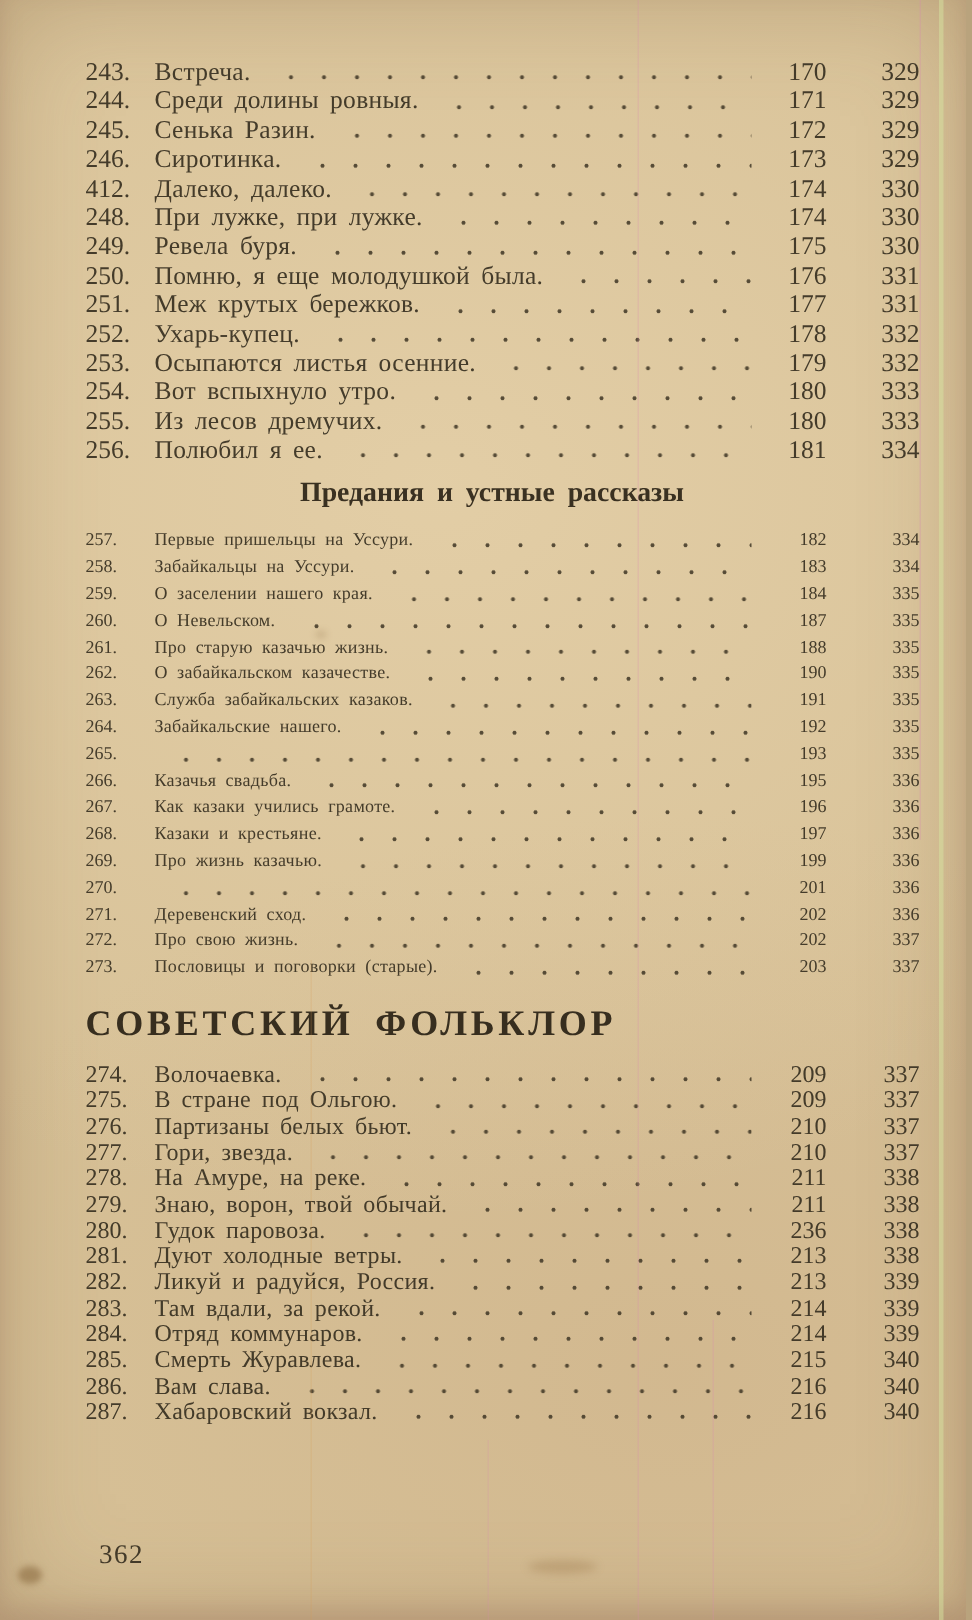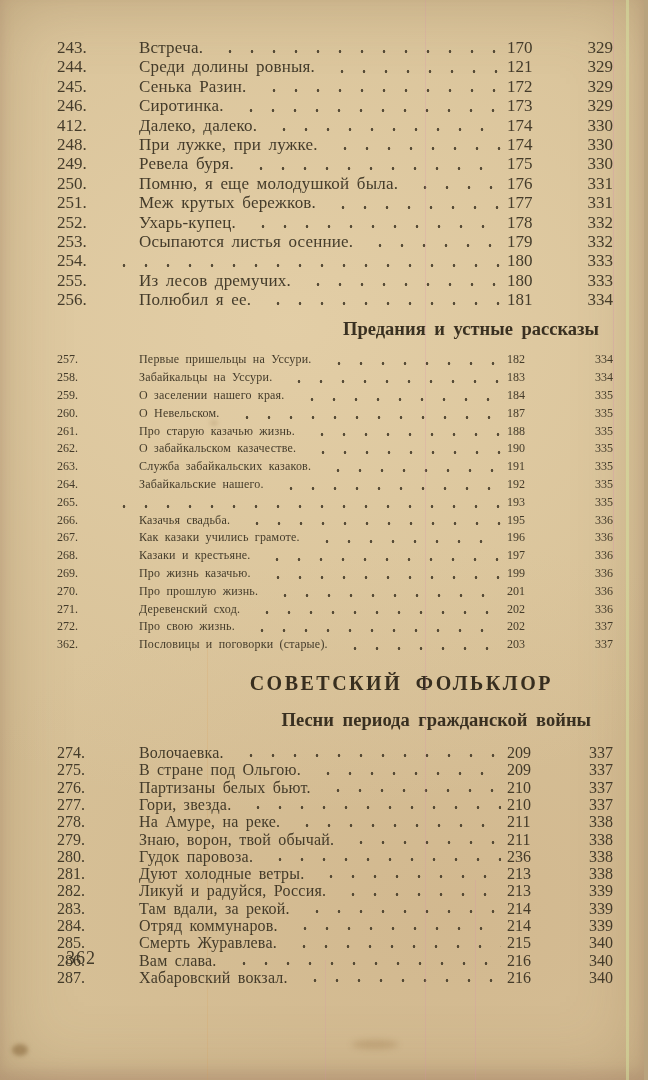--- a/index.html
+++ b/index.html
@@ -16,41 +16,41 @@
       #d7c197;
     box-shadow: inset 0 0 70px rgba(118,88,52,.30), inset 0 -8px 14px rgba(150,105,95,.25);
     color:rgba(56,48,33,.93);
   }
   .toc { position:absolute; left:57px; top:38px; width:556px; }
   .row { display:flex; align-items:baseline; font-size:17px; white-space:nowrap; }
   .sec-a .row { height:19.4px; line-height:19.4px; }
   .sec-b .row { height:17.8px; line-height:17.8px; font-size:12px; }
   .sec-c .row { height:17.3px; line-height:17.3px; font-size:16px; }
   .num { width:40px; flex:0 0 auto; text-align:left; }
-  .title { padding-left:6px; word-spacing:3px; letter-spacing:.2px;margin-left:36px; }
+  .title { padding-left:6px; word-spacing:3px; letter-spacing:.2px; }
   .leader {
     flex:1 1 auto; align-self:flex-end; height:5px; margin:0 6px 3px 12px;
     background-image:radial-gradient(circle, rgba(62,53,36,.85) 1.1px, rgba(0,0,0,0) 1.6px);
     background-size:22px 5px; background-repeat:repeat-x; background-position:4px 0;
   }
-  .p1 { width:44px; flex:0 0 auto; text-align:left; }
+  .p1 { width:44px; flex:0 0 auto; text-align:right; }
   .p2 { width:62px; flex:0 0 auto; text-align:right; }
   .h-sub {
-    font-weight:bold; text-align:right; font-size:18.5px; line-height:24px;
+    font-weight:bold; text-align:center; font-size:18.5px; line-height:24px;
     color:rgba(48,40,26,.95); word-spacing:4px;
   }
   .h-sub-b { margin:8px 0 10px; padding-right:14px; }
   .h-sub-c { margin:12px 0 0; padding-right:22px; }
   .h-main {
-    font-weight:bold; text-align:right; font-size:20px; line-height:26px;
+    font-weight:bold; text-align:left; font-size:24px; line-height:26px;
     letter-spacing:2.5px; word-spacing:6px; margin:16px 0 0; padding-right:60px;
     color:rgba(46,38,24,.95);
   }
   .sec-c .rows { margin-top:12px; }
-  .folio { position:absolute; left:66px; top:948px; font-size:18px; letter-spacing:1px; }
+  .folio { position:absolute; left:66px; top:1026px; font-size:18px; letter-spacing:1px; }
   
   .vline { position:absolute; width:1px; pointer-events:none; }
   .vl-pink1 { left:425px; top:0; height:1080px; background:#d98ab0; opacity:.22; }
   .vl-pink2 { left:613px; top:0; height:560px; background:#d98ab0; opacity:.28; }
   .vl-pink3 { left:475px; top:880px; height:200px; background:#d98ab0; opacity:.22; }
   .vl-pink4 { left:325px; top:960px; height:120px; background:#d98ab0; opacity:.18; }
   .vl-orange { left:207px; top:640px; height:440px; background:#d89a55; opacity:.18; }
   .vl-green { left:626px; top:0; height:1080px; width:3px; background:#d6e4a0; opacity:.5; }
   .stain { position:absolute; pointer-events:none; border-radius:50%; filter:blur(2px); }
   .stain-1 { left:12px; top:1044px; width:16px; height:12px; background:rgba(120,85,40,.45); }
@@ -68,21 +68,21 @@
             <span class="num">243.</span>
             <span class="title">Встреча.</span>
             <span class="leader"></span>
             <span class="p1">170</span>
             <span class="p2">329</span>
           </div>
           <div class="row">
             <span class="num">244.</span>
             <span class="title">Среди долины ровныя.</span>
             <span class="leader"></span>
-            <span class="p1">121</span>
+            <span class="p1">171</span>
             <span class="p2">329</span>
           </div>
           <div class="row">
             <span class="num">245.</span>
             <span class="title">Сенька Разин.</span>
             <span class="leader"></span>
             <span class="p1">172</span>
             <span class="p2">329</span>
           </div>
           <div class="row">
@@ -136,20 +136,21 @@
           </div>
           <div class="row">
             <span class="num">253.</span>
             <span class="title">Осыпаются листья осенние.</span>
             <span class="leader"></span>
             <span class="p1">179</span>
             <span class="p2">332</span>
           </div>
           <div class="row">
             <span class="num">254.</span>
+            <span class="title">Вот вспыхнуло утро.</span>
             <span class="leader"></span>
             <span class="p1">180</span>
             <span class="p2">333</span>
           </div>
           <div class="row">
             <span class="num">255.</span>
             <span class="title">Из лесов дремучих.</span>
             <span class="leader"></span>
             <span class="p1">180</span>
             <span class="p2">333</span>
@@ -251,51 +252,49 @@
           </div>
           <div class="row">
             <span class="num">269.</span>
             <span class="title">Про жизнь казачью.</span>
             <span class="leader"></span>
             <span class="p1">199</span>
             <span class="p2">336</span>
           </div>
           <div class="row">
             <span class="num">270.</span>
-            <span class="title">Про прошлую жизнь.</span>
             <span class="leader"></span>
             <span class="p1">201</span>
             <span class="p2">336</span>
           </div>
           <div class="row">
             <span class="num">271.</span>
             <span class="title">Деревенский сход.</span>
             <span class="leader"></span>
             <span class="p1">202</span>
             <span class="p2">336</span>
           </div>
           <div class="row">
             <span class="num">272.</span>
             <span class="title">Про свою жизнь.</span>
             <span class="leader"></span>
             <span class="p1">202</span>
             <span class="p2">337</span>
           </div>
           <div class="row">
-            <span class="num">362.</span>
+            <span class="num">273.</span>
             <span class="title">Пословицы и поговорки (старые).</span>
             <span class="leader"></span>
             <span class="p1">203</span>
             <span class="p2">337</span>
           </div>
         </div>
       </div>
       <div class="sec sec-c">
         <div class="h-main">СОВЕТСКИЙ ФОЛЬКЛОР</div>
-        <div class="h-sub h-sub-c">Песни периода гражданской войны</div>
         <div class="rows">
           <div class="row">
             <span class="num">274.</span>
             <span class="title">Волочаевка.</span>
             <span class="leader"></span>
             <span class="p1">209</span>
             <span class="p2">337</span>
           </div>
           <div class="row">
             <span class="num">275.</span>

